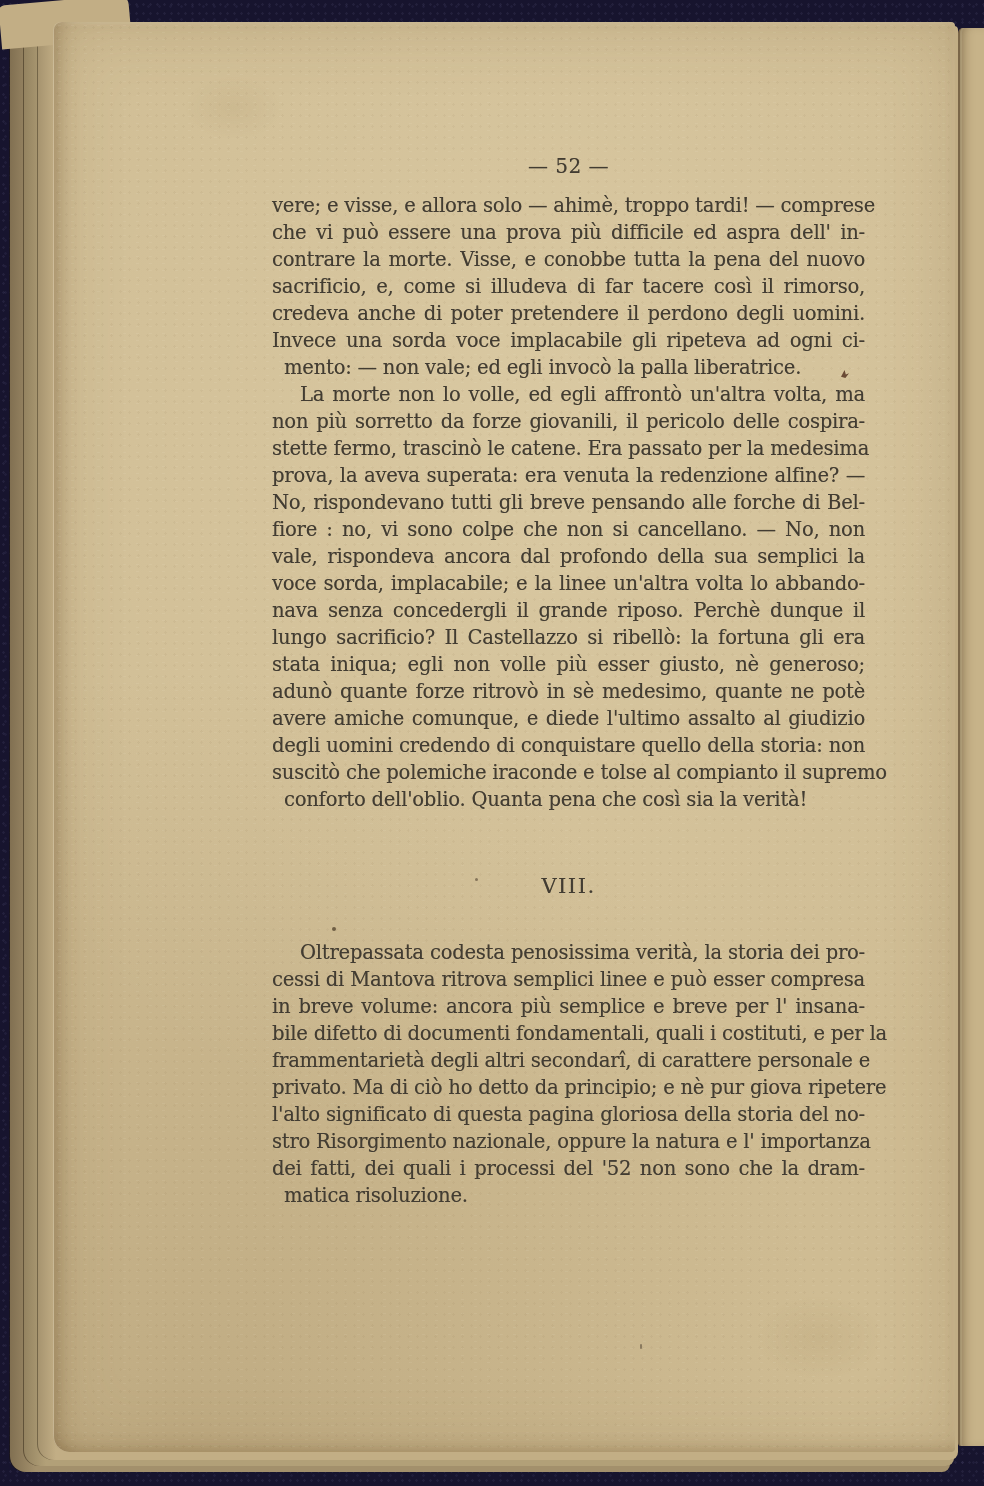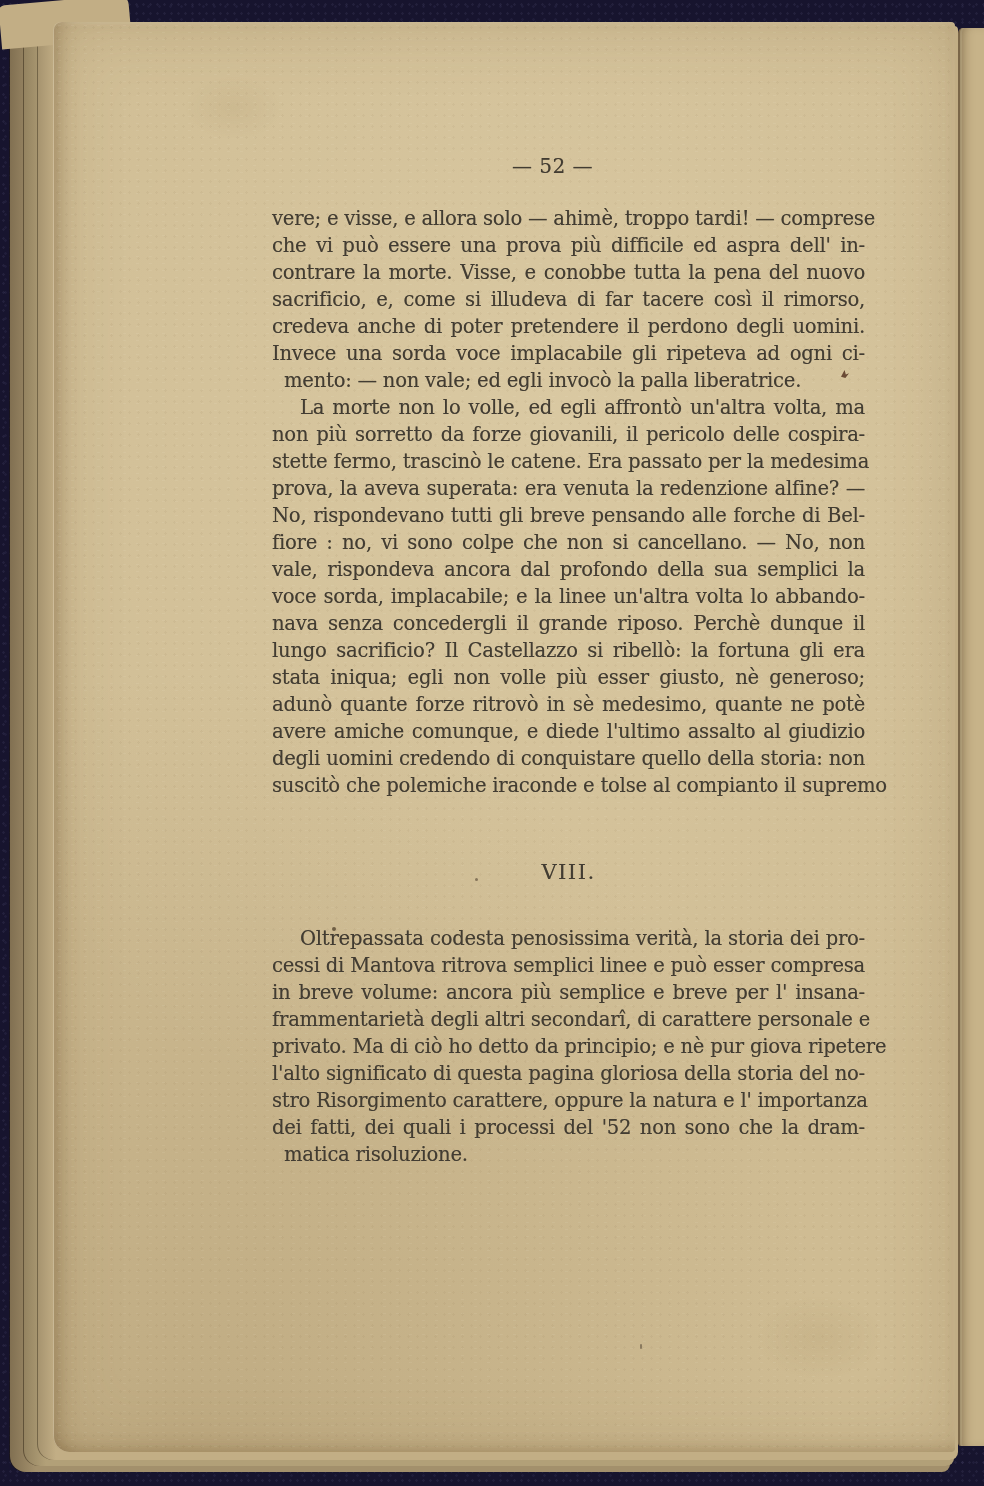--- a/index.html
+++ b/index.html
@@ -49,24 +49,24 @@
       inset 0 3px 8px -4px rgba(255,248,225,.5);}
   .grain{position:absolute;inset:0;border-radius:inherit;pointer-events:none;
     background-image:
       radial-gradient(rgba(110,85,50,.055) 1px, transparent 1.2px),
       radial-gradient(rgba(255,250,235,.07) 1px, transparent 1.2px),
       radial-gradient(70px 45px at 20% 6%, rgba(120,90,40,.07), transparent 70%),
       radial-gradient(90px 60px at 85% 92%, rgba(120,90,40,.08), transparent 70%);
     background-size:9px 11px, 13px 7px, 100% 100%, 100% 100%;}
 
   
-  .folio{position:absolute;left:203px;top:131px;width:593px;height:27px;line-height:27px;
+  .folio{position:absolute;left:219px;top:131px;width:593px;height:27px;line-height:27px;
     text-align:center;font-size:20px;color:var(--ink,#423c32);letter-spacing:.5px;
     text-shadow:.2px .2px 0 rgba(60,55,45,.45);}
-  .text-block{position:absolute;left:219px;top:183px;width:593px;color:var(--ink,#423c32);
+  .text-block{position:absolute;left:219px;top:170px;width:593px;color:var(--ink,#423c32);
     font-size:19.5px;letter-spacing:-.2px;
     text-shadow:.2px .2px 0 rgba(60,55,45,.45);}
   .para{margin:0;}
   .line{display:block;height:27px;line-height:27px;white-space:nowrap;
     text-align:justify;text-align-last:justify;}
   .line.last{text-align-last:left;margin-left:12px;}
   .line.indent{text-indent:28px;}
   .heading{margin:60px 0 39px 0;height:27px;line-height:27px;text-align:center;
     font-size:21px;font-weight:normal;letter-spacing:1.5px;color:var(--ink,#423c32);
     text-shadow:.2px .2px 0 rgba(60,55,45,.45);}
@@ -115,32 +115,34 @@
         <span class="line">fiore : no, vi sono colpe che non si cancellano. — No, non</span>
         <span class="line">vale, rispondeva ancora dal profondo della sua semplici la</span>
         <span class="line">voce sorda, implacabile; e la linee un'altra volta lo abbando-</span>
         <span class="line">nava senza concedergli il grande riposo. Perchè dunque il</span>
         <span class="line">lungo sacrificio? Il Castellazzo si ribellò: la fortuna gli era</span>
         <span class="line">stata iniqua; egli non volle più esser giusto, nè generoso;</span>
         <span class="line">adunò quante forze ritrovò in sè medesimo, quante ne potè</span>
         <span class="line">avere amiche comunque, e diede l'ultimo assalto al giudizio</span>
         <span class="line">degli uomini credendo di conquistare quello della storia: non</span>
         <span class="line">suscitò che polemiche iraconde e tolse al compianto il supremo</span>
+        <span class="line last">conforto dell'oblio. Quanta pena che così sia la verità!</span>
       </p>
 
       <h2 class="heading">VIII.</h2>
 
       <p class="para">
         <span class="line indent">Oltrepassata codesta penosissima verità, la storia dei pro-</span>
         <span class="line">cessi di Mantova ritrova semplici linee e può esser compresa</span>
         <span class="line">in breve volume: ancora più semplice e breve per l' insana-</span>
+        <span class="line">bile difetto di documenti fondamentali, quali i costituti, e per la</span>
         <span class="line">frammentarietà degli altri secondarî, di carattere personale e</span>
         <span class="line">privato. Ma di ciò ho detto da principio; e nè pur giova ripetere</span>
         <span class="line">l'alto significato di questa pagina gloriosa della storia del no-</span>
-        <span class="line">stro Risorgimento carattere, oppure la natura e l' importanza</span>
+        <span class="line">stro Risorgimento nazionale, oppure la natura e l' importanza</span>
         <span class="line">dei fatti, dei quali i processi del '52 non sono che la dram-</span>
         <span class="line last">matica risoluzione.</span>
       </p>
     </div>
 
     <div class="speck speck-a"></div>
     <div class="speck speck-b"></div>
     <div class="speck speck-c"></div>
     <div class="speck speck-d"></div>
   </div>

